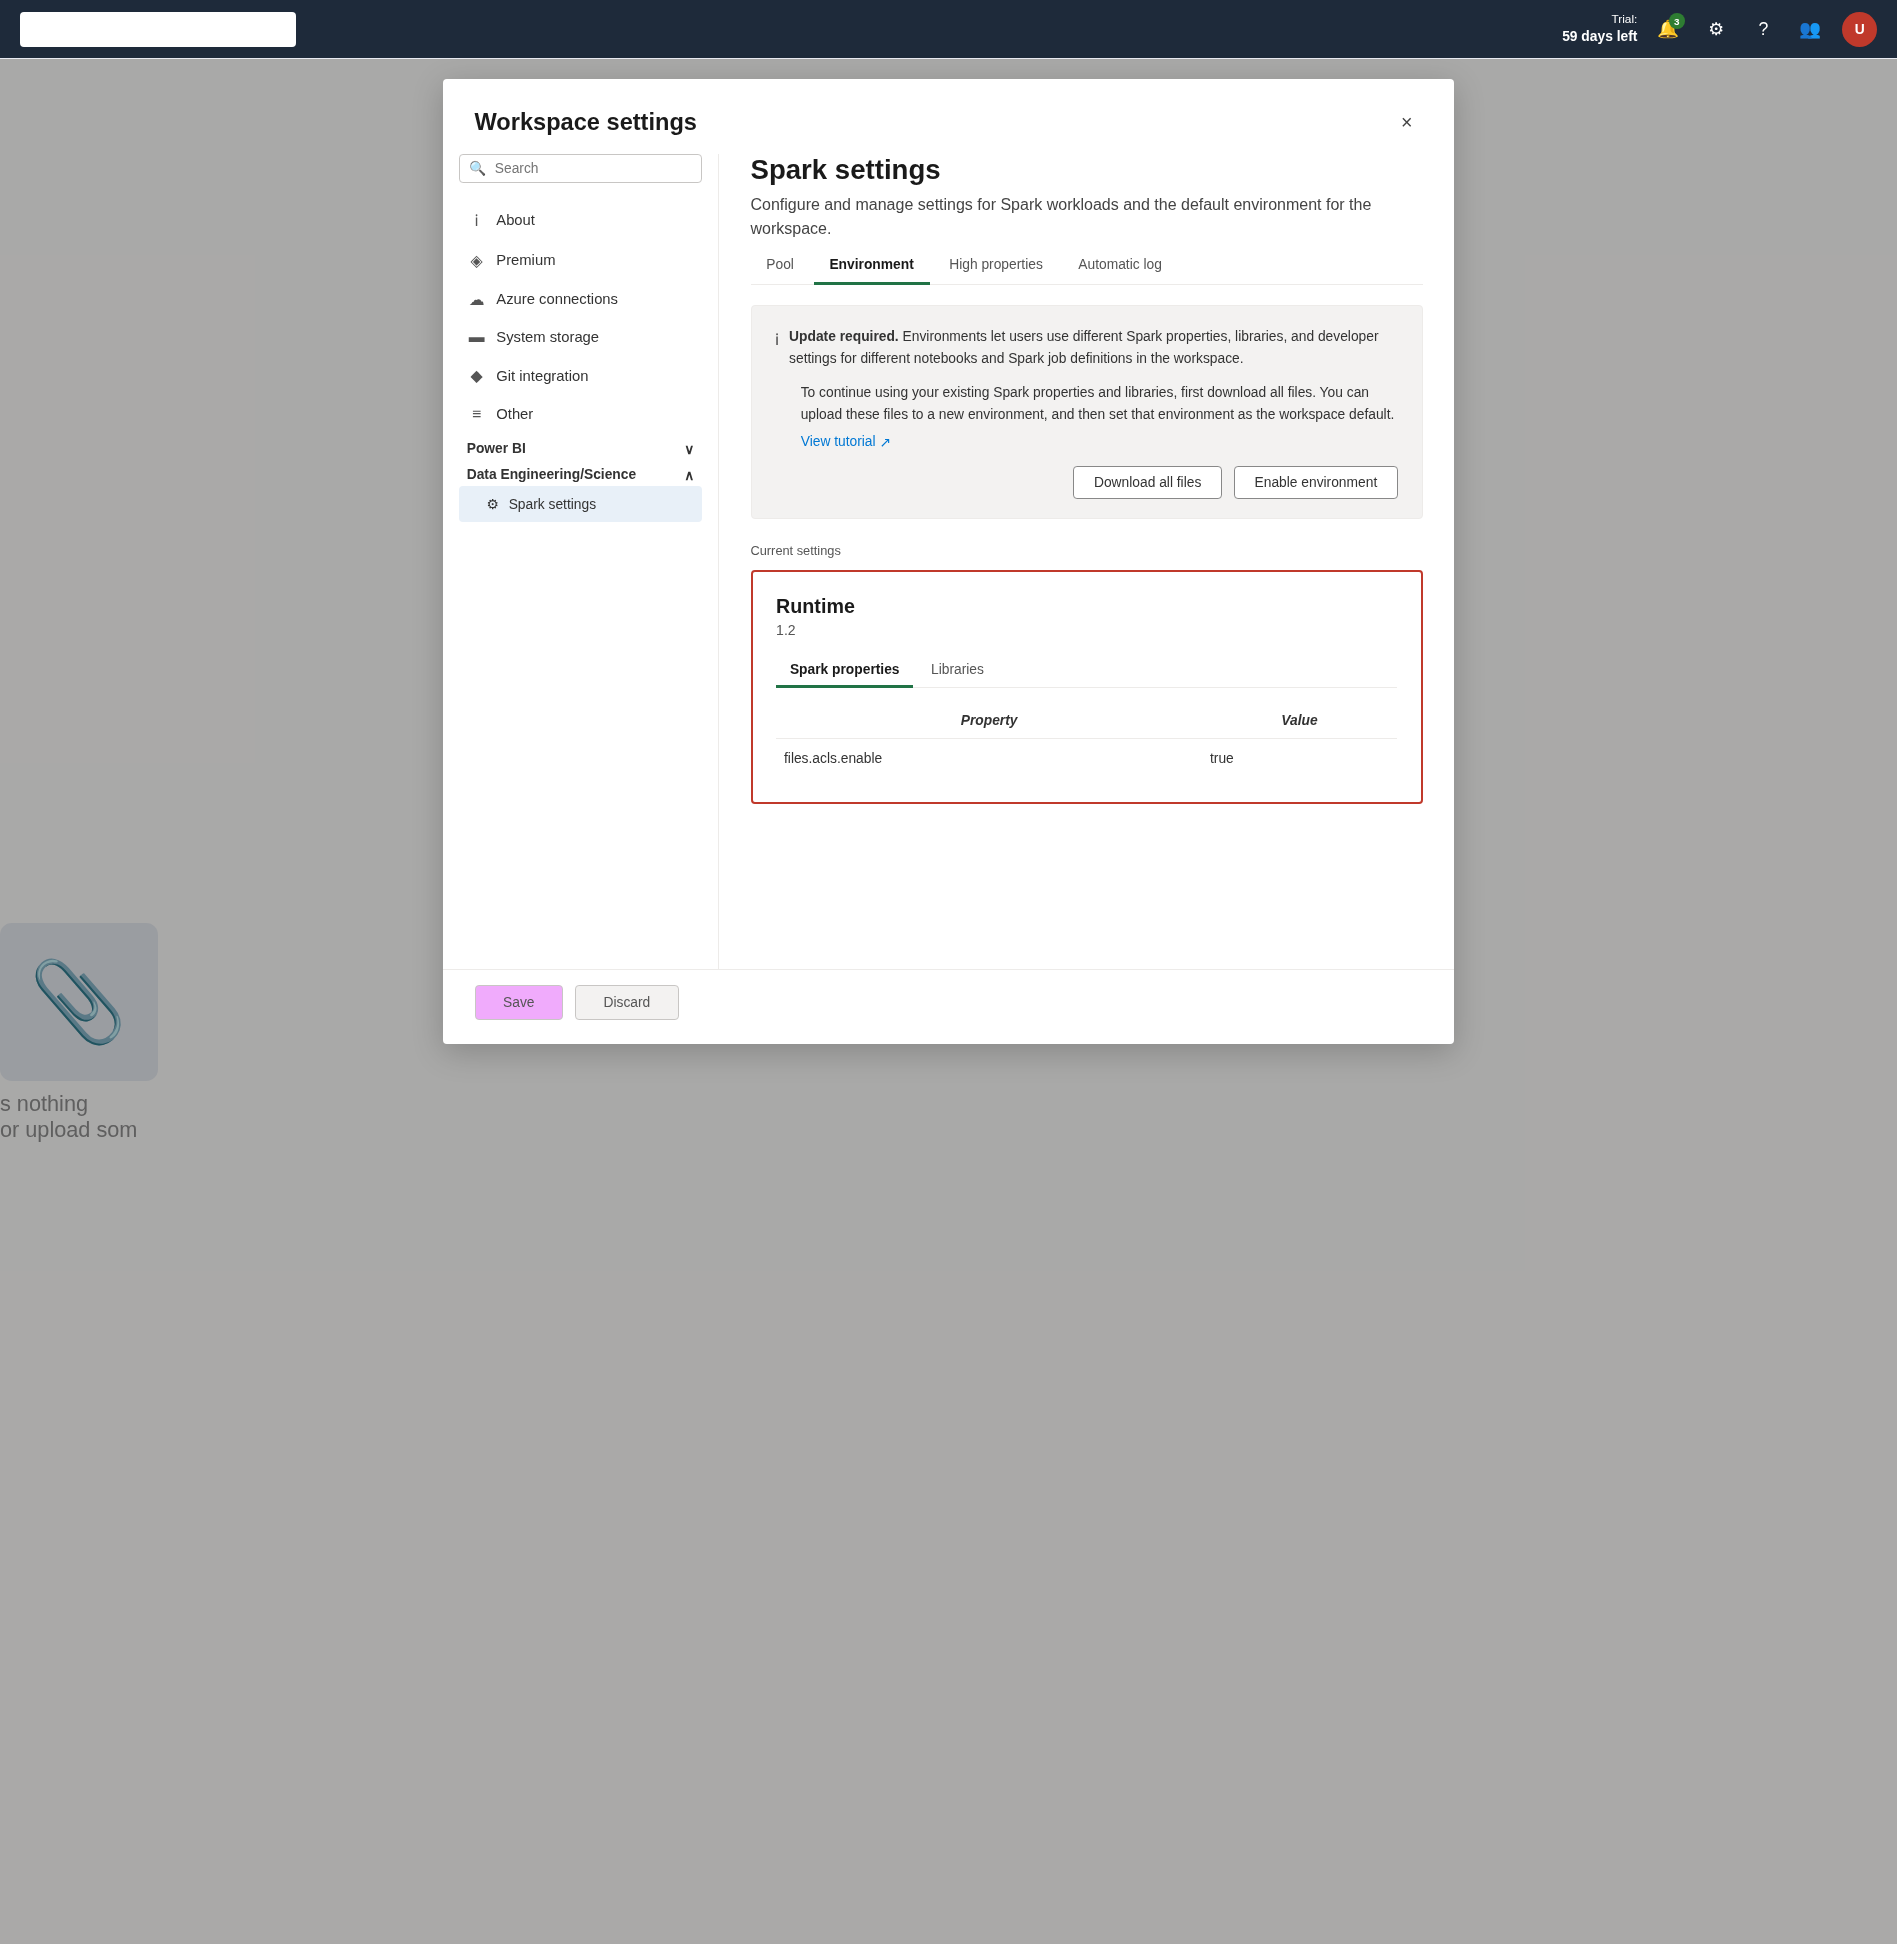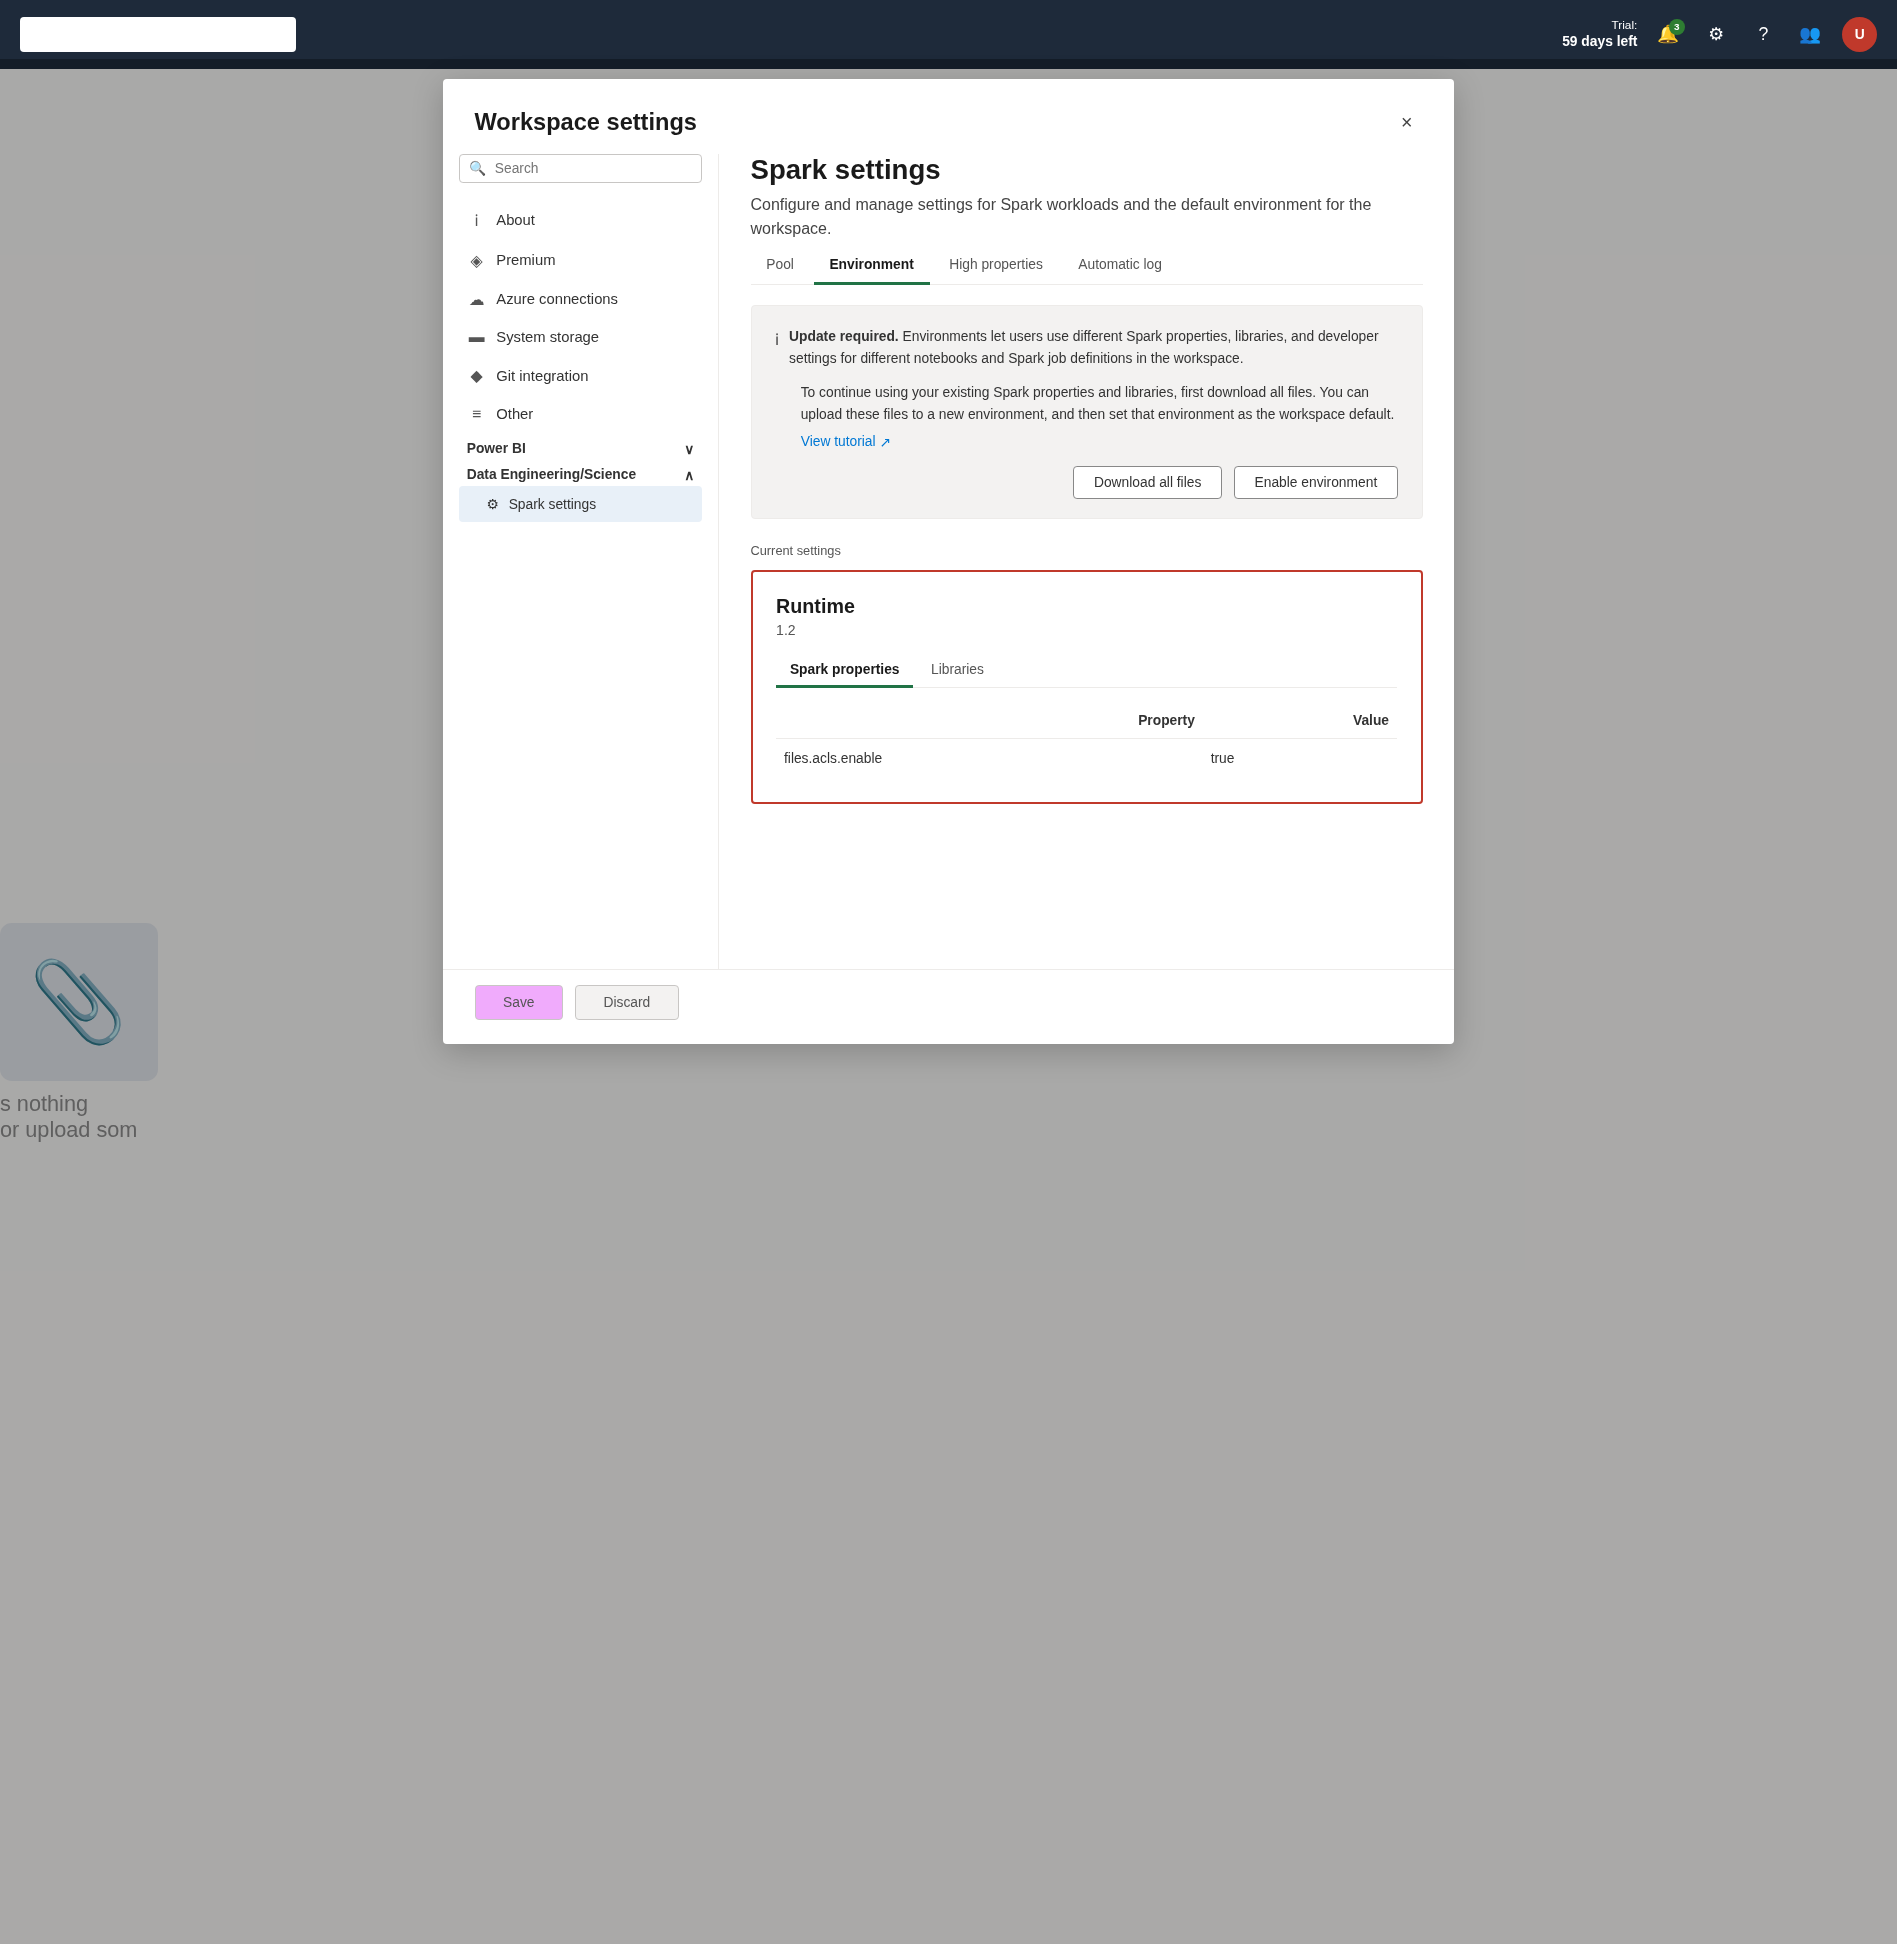--- a/index.html
+++ b/index.html
@@ -8,21 +8,21 @@
       background: #e8eaf0;
       width: 1897px;
       height: 1945px;
       overflow: hidden;
       position: relative;
     }
 
     
     .topbar {
       width: 100%;
-      height: 69px;
+      height: 58px;
       background: #1e2a3a;
       display: flex;
       align-items: center;
       padding: 0 19.7px;
       position: relative;
       z-index: 10;
     }
     .topbar-search-box {
       width: 276px;
       height: 35px;
@@ -367,25 +367,26 @@
       border-bottom: 3px solid #217346;
     }
 
     
     .prop-table {
       width: 100%;
       border-collapse: collapse;
       font-size: 13.8px;
     }
     .prop-table th {
-      text-align: right;
+      text-align: center;
       padding: 9.9px 7.9px;
       color: #333;
       font-weight: 600;
       border-bottom: 1px solid #edebe9;
+      font-style: italic;
     }
     .prop-table td {
       padding: 11.8px 7.9px;
       color: #333;
       border-bottom: 1px solid #f3f2f1;
     }
     .prop-table tr:last-child td { border-bottom: none; }
 
     
     .modal-footer {

